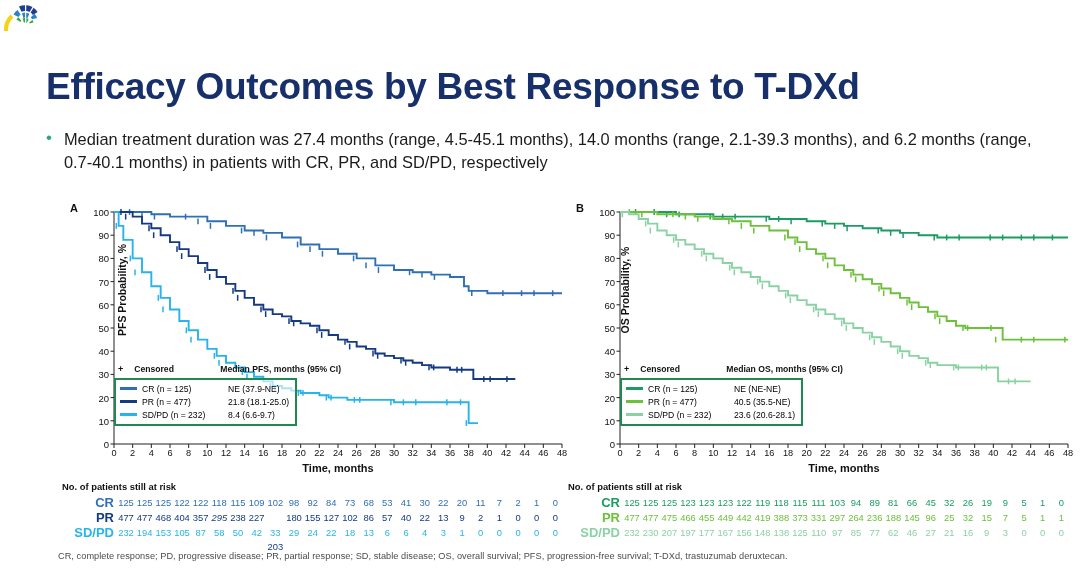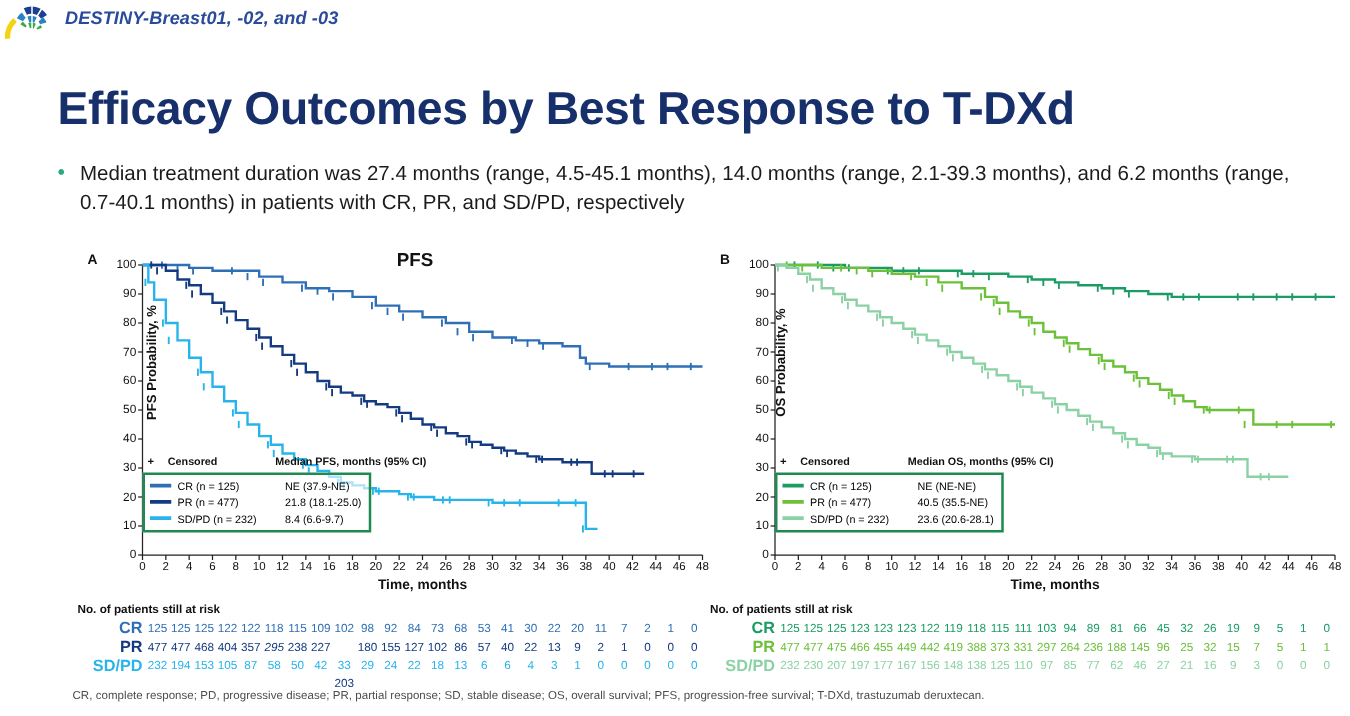--- a/index.html
+++ b/index.html
@@ -121,34 +121,32 @@
     <path d="M29.6 5.7 A14 14 0 0 1 33.6 10 L28.8 13 A8 8 0 0 0 26.6 10.6 Z" fill="#1d3f8f"></path>
     <path d="M9.5 12.5 A12.5 12.5 0 0 1 13.5 8 L16.6 12.4 A7 7 0 0 0 14.4 15 Z" fill="#2b82c6"></path>
     <path d="M18 11.2 A9.5 9.5 0 0 1 21 10.6 L21 15.6 A5 5 0 0 0 19.4 15.9 Z" fill="#2b82c6"></path>
     <path d="M22.2 10.7 A9.5 9.5 0 0 1 25.4 11.8 L23.3 16.2 A5 5 0 0 0 22.2 15.7 Z" fill="#2b82c6"></path>
     <path d="M30.5 11.8 A12 12 0 0 1 33.2 16 L28 17.3 A7 7 0 0 0 26.8 15.2 Z" fill="#2b82c6"></path>
     <path d="M12.5 17.5 A8 8 0 0 1 14.2 15.2 L17.4 18.7 A4 4 0 0 0 16.5 20 Z" fill="#36a945"></path>
     <path d="M18.6 16.4 A6.5 6.5 0 0 1 21 16.1 L21 20.4 A3 3 0 0 0 19.9 20.6 Z" fill="#36a945"></path>
     <path d="M22.3 16.2 A6.5 6.5 0 0 1 24.6 17 L22.9 20.9 A3 3 0 0 0 22.3 20.5 Z" fill="#36a945"></path>
     <path d="M28.4 18 A8 8 0 0 1 29.6 20.2 L25.8 21.6 A4 4 0 0 0 25.2 20.5 Z" fill="#36a945"></path>
   </svg>
-  <div class="header-title">DESTINY-Breast01, -02, and -03</div>
 </div>
 
 <div class="slide-title">Efficacy Outcomes by Best Response to T-DXd</div>
 
 <div class="bullet-row">
   <div class="bullet-dot">•</div>
   <div class="bullet-text">Median treatment duration was 27.4 months (range, 4.5-45.1 months), 14.0 months (range, 2.1-39.3 months), and 6.2 months (range, 0.7-40.1 months) in patients with CR, PR, and SD/PD, respectively</div>
 </div>
 
 <div id="panels">
     <div class="panel panel-a">
       <div class="panel-letter">A</div>
-      <div class="panel-heading">PFS</div>
       <div class="plot-wrap">
         <div class="ylabel">PFS Probability, %</div>
         <div class="ytick" style="top: 232px;">0</div>
         <div class="ytick" style="top: 208.8px;">10</div>
         <div class="ytick" style="top: 185.6px;">20</div>
         <div class="ytick" style="top: 162.4px;">30</div>
         <div class="ytick" style="top: 139.2px;">40</div>
         <div class="ytick" style="top: 116px;">50</div>
         <div class="ytick" style="top: 92.8px;">60</div>
         <div class="ytick" style="top: 69.6px;">70</div>

